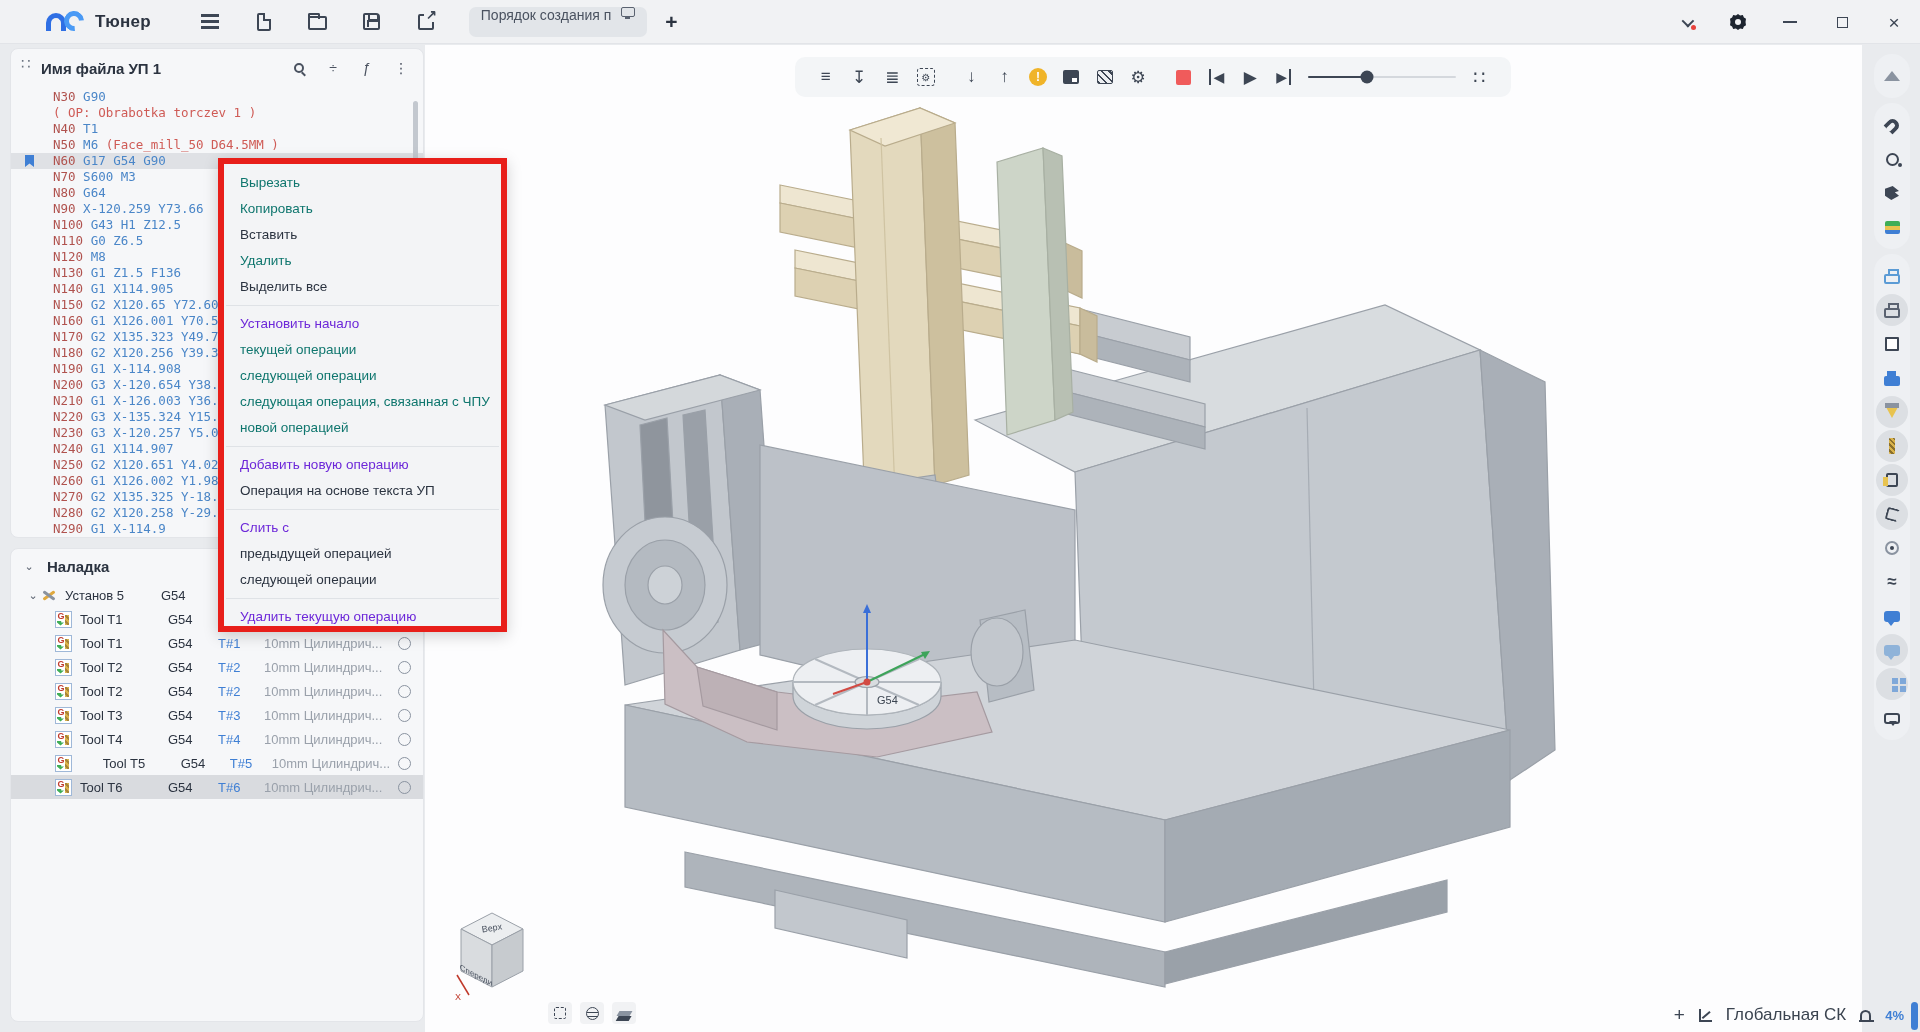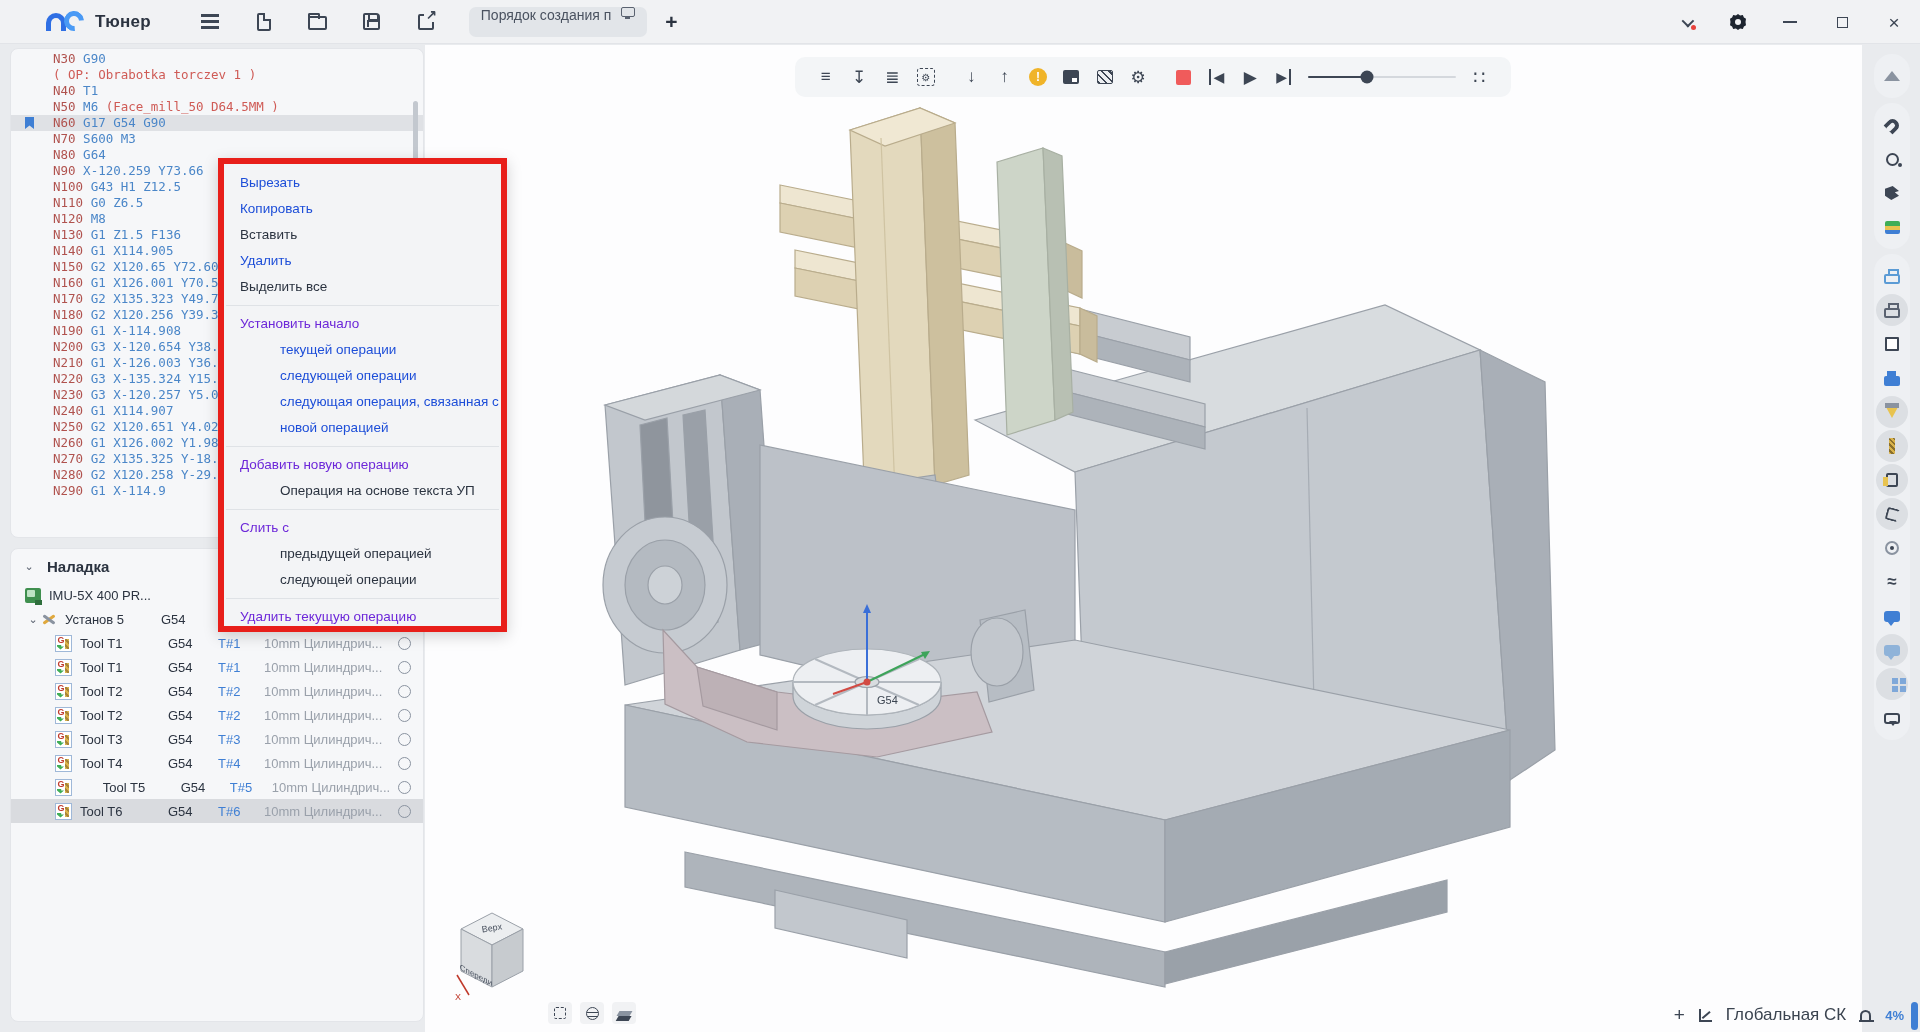--- a/index.html
+++ b/index.html
@@ -76,23 +76,23 @@
   .tool-ic i{ position:absolute; left:1px; bottom:1px; width:7px; height:5px; background:#3fae57; clip-path:polygon(0 0,60% 0,60% 40%,100% 40%,50% 100%,0 40%); }
   .col-name{ width:88px;}
   .col-wcs{ width:50px; color:#2b3340;}
   .col-tnum{ width:46px; color:#3f7fd4;}
   .col-desc{ flex:1; color:#9aa1ab; white-space:nowrap; overflow:hidden;}
   .radio{ width:13px; height:13px; border:1.5px solid #8a93a0; border-radius:50%; margin-right:12px;}
 
   
   #context-menu{ position:absolute; left:218px; top:158px; width:289px; height:474px; background:#f3f4f6; border:6px solid #e81f1a; box-shadow:0 4px 14px rgba(0,0,0,.18); z-index:50; padding:6px 0;}
   .menu-item{ height:26px; line-height:26px; padding-left:16px; font-size:13.5px; color:#2b3340; cursor:pointer; white-space:nowrap; overflow:hidden;}
-  .menu-item.disabled{ color:#1d4ed8; cursor:default;}
+  .menu-item.disabled{ color:#0f766e; cursor:default;}
   .menu-item.header{ font-weight:normal; color:#6d28d9;}
-  .menu-item.sub{ padding-left:24px;margin-left:32px;}
+  .menu-item.sub{ padding-left:16px;}
   .menu-sep{ height:1px; background:#dfe2e6; margin:5px 2px;}
 
   
   #viewport{ position:absolute; left:425px; top:45px; right:58px; bottom:0; background:#fdfdfe;}
   #vp-toolbar{ position:absolute; left:795px; top:57px; width:716px; height:40px; background:#f3f5f7; border-radius:10px; display:flex; align-items:center; padding:0 14px; gap:0; z-index:10;}
   .vtb{ width:34px; height:28px; display:flex; align-items:center; justify-content:center; color:#3d4654; font-size:17px; cursor:pointer;}
   .warn-circle{ width:18px; height:18px; border-radius:50%; background:#f0b429; color:#fff; font-weight:bold; font-size:12px; display:flex; align-items:center; justify-content:center;}
   .stop-sq{ width:15px; height:15px; background:#f05b5b; border-radius:2px;}
   .icon-prev{ border-left:2.5px solid #3d4654; padding-left:2px; font-size:14px; color:#3d4654;}
   .icon-next{ border-right:2.5px solid #3d4654; padding-right:2px; font-size:14px; color:#3d4654;}
@@ -329,20 +329,30 @@
     <div class="track"></div>
       <div class="fill" id="slider-fill" style="width: 40%;"></div>
       <div class="thumb" id="slider-thumb" style="left: 40%;"></div>
   </div>
   <div class="vtb" style="margin-left:auto">
       <span class="dots-grid">∷</span>
     </div>
 </div>
 
 <div class="panel" id="code-panel">
+  <div class="panel-head">
+    <span class="drag-dots"></span>
+    <span class="panel-title">Имя файла УП 1</span>
+    <span class="head-ic">
+        <span class="ic-search"></span>
+      </span>
+    <span class="head-ic">÷</span>
+    <span class="head-ic">ƒ</span>
+    <span class="head-ic">⋮</span>
+  </div>
   <div id="code-lines">
       <div class="code-line"><span><span class="tk-v"></span><span class="tk-n">N30</span><span class="tk-v"> G90</span></span></div>
       <div class="code-line"><span><span class="tk-v"></span><span class="tk-c">( OP: Obrabotka torczev 1 )</span><span class="tk-v"></span></span></div>
       <div class="code-line"><span><span class="tk-v"></span><span class="tk-n">N40</span><span class="tk-v"> T1</span></span></div>
       <div class="code-line"><span><span class="tk-v"></span><span class="tk-n">N50</span><span class="tk-v"> M6 </span><span class="tk-c">(Face_mill_50 D64.5MM )</span><span class="tk-v"></span></span></div>
       <div class="code-line sel"><span class="bookmark"></span><span><span class="tk-v"></span><span class="tk-n">N60</span><span class="tk-v"> G17 G54 G90</span></span></div>
       <div class="code-line"><span><span class="tk-v"></span><span class="tk-n">N70</span><span class="tk-v"> S600 M3</span></span></div>
       <div class="code-line"><span><span class="tk-v"></span><span class="tk-n">N80</span><span class="tk-v"> G64</span></span></div>
       <div class="code-line"><span><span class="tk-v"></span><span class="tk-n">N90</span><span class="tk-v"> X-120.259 Y73.66</span></span></div>
       <div class="code-line"><span><span class="tk-v"></span><span class="tk-n">N100</span><span class="tk-v"> G43 H1 Z12.5</span></span></div>
@@ -369,24 +379,20 @@
   <div class="code-scrollbar"></div>
 </div>
 
 <div class="panel" id="setup-panel">
   <div class="panel-head" style="height:34px">
     <span class="tw">⌄</span>
     <span class="panel-title">Наладка</span>
   </div>
   <div class="tree">
     <div class="tree-row" style="padding-left:14px">
-      <span class="machine-ic"></span>
-      <span>IMU-5X 400 PR...</span>
-    </div>
-    <div class="tree-row" style="padding-left:14px">
       <span class="tw">⌄</span>
       <span class="tools-ic"></span>
       <span class="col-name" style="width:96px">Установ 5</span>
       <span class="col-wcs">G54</span>
     </div>
     <div id="tool-rows">
         <div class="tree-row" style="padding-left: 44px;">
           <span class="tool-ic">
             <i></i>
           </span>

